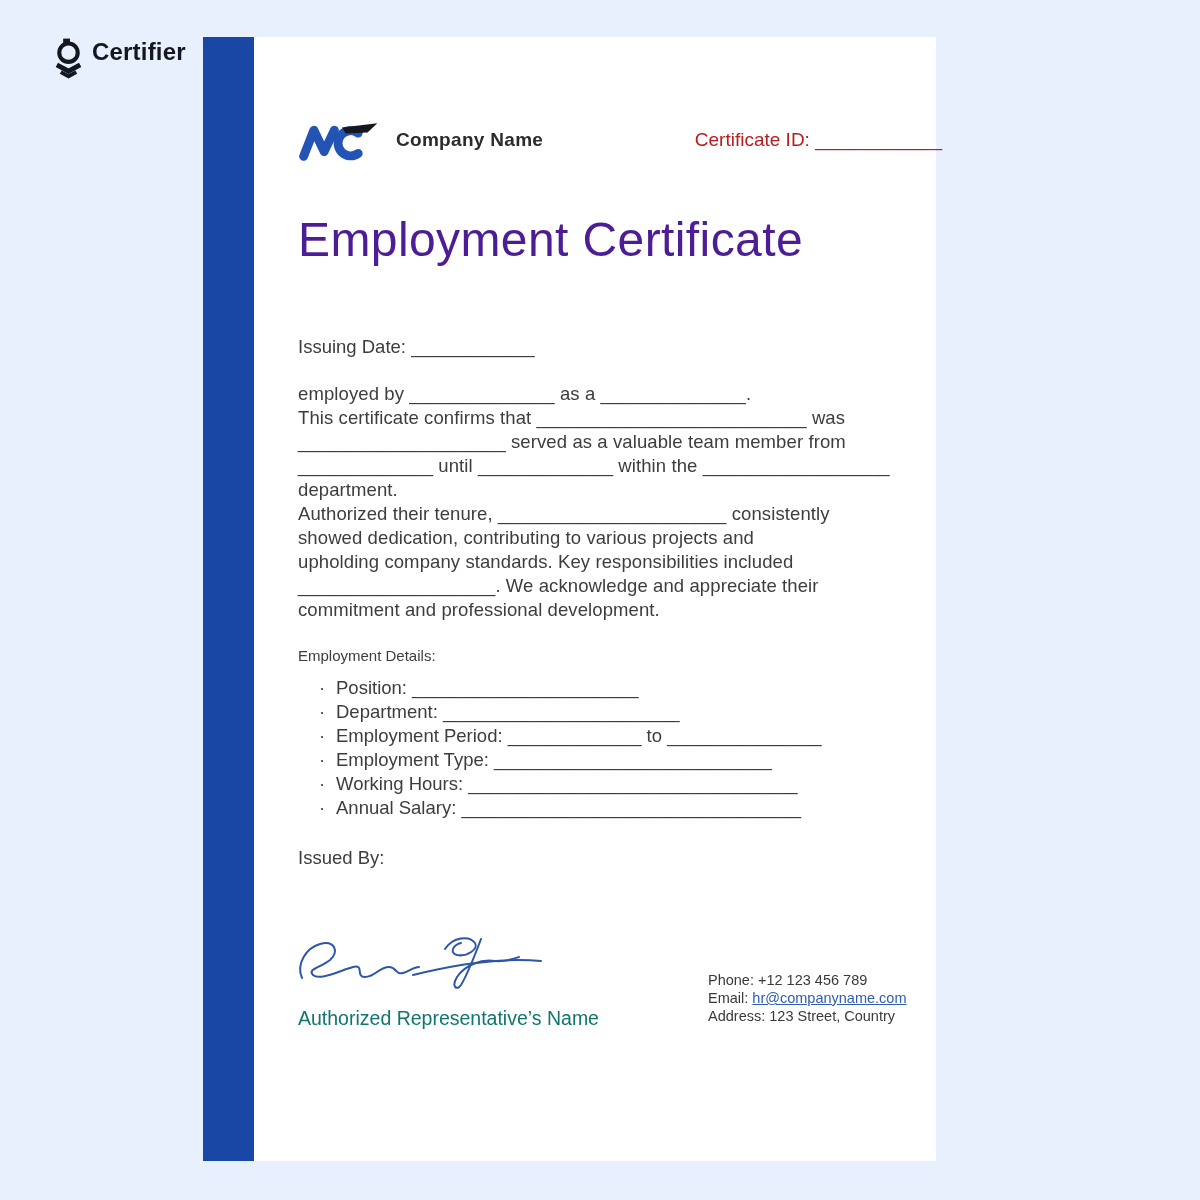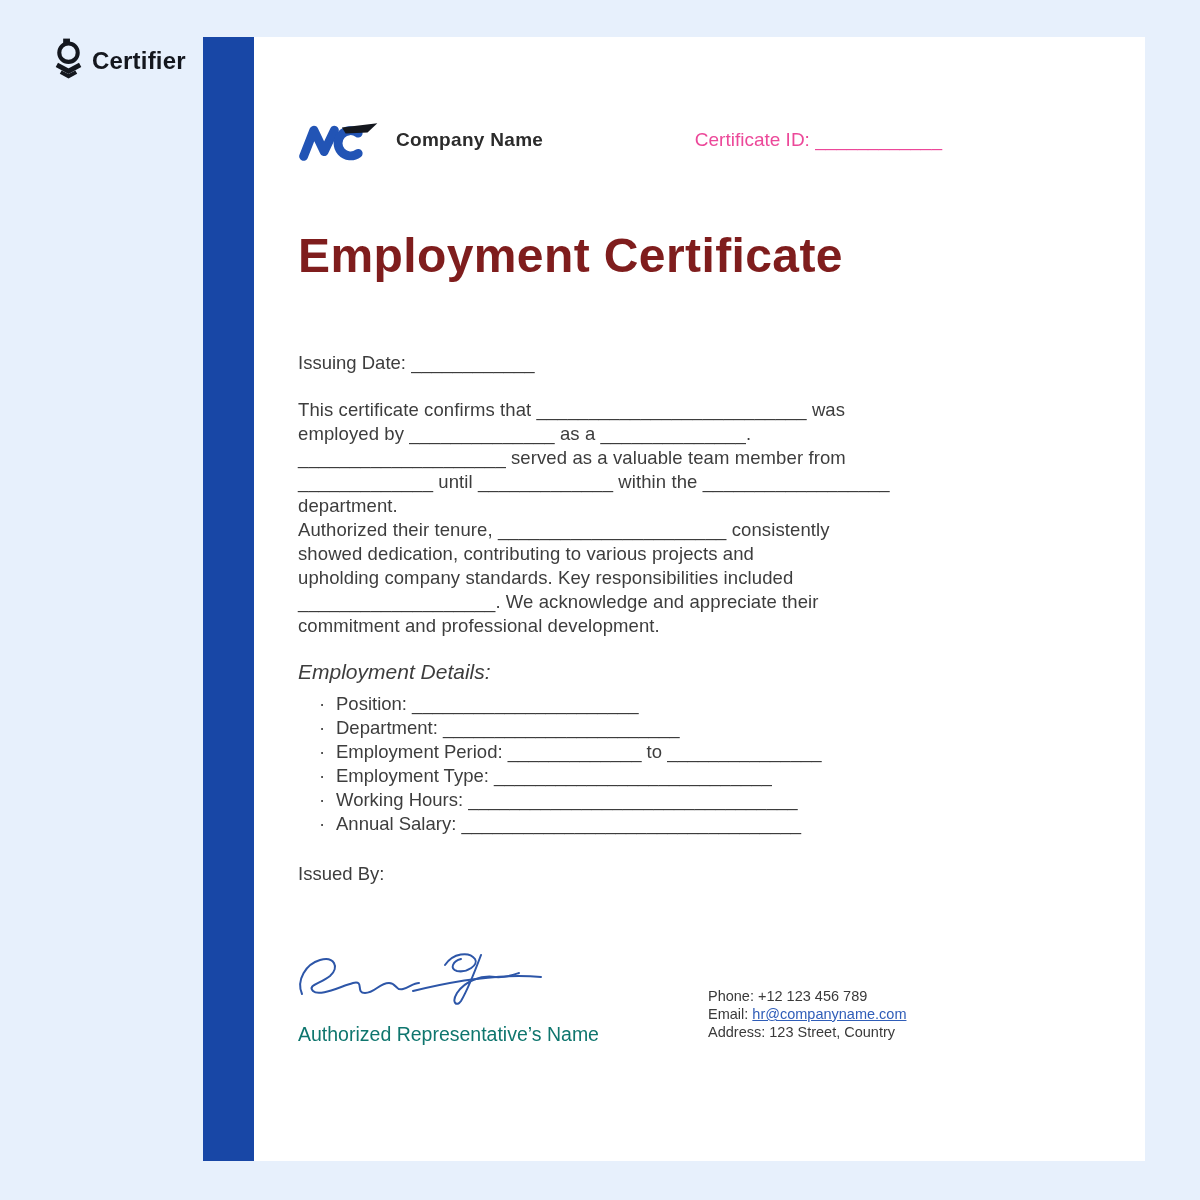--- a/index.html
+++ b/index.html
@@ -7,29 +7,29 @@
     width: 1200px; height: 1200px;
     background: #e7f0fc;
     font-family: "Liberation Sans", sans-serif;
     position: relative;
     overflow: hidden;
     color: #3d3d3d;
   }
   
   .brand {
     position: absolute; left: 52px; top: 38px;
-    display: flex; align-items: center; gap: 7px;
+    display: flex; align-items: flex-start; gap: 7px;
   }
   .brand-name {
     font-size: 24px; font-weight: 700; color: #14171e; letter-spacing: 0.2px;
   }
   
   .page {
     position: absolute; left: 203px; top: 37px;
-    width: 942px; height: 1124px;
+    width: 733px; height: 1124px;
     background: #ffffff;
   }
   .accent-bar {
     position: absolute; left: 0; top: 0;
     width: 51px; height: 100%;
     background: #1847a6;
   }
   .content {
     position: absolute; left: 95px; top: 0;
     width: 644px;
@@ -39,43 +39,43 @@
     margin-top: 81px;
     display: flex; align-items: center;
   }
   .company-logo svg { display: block; }
   .company-name {
     margin-left: 14px;
     font-size: 19px; font-weight: 700; color: #2b2b2b; letter-spacing: 0.3px;
   }
   .cert-id {
     margin-left: auto;
-    font-size: 19px; color: #ec4899; white-space: nowrap;
+    font-size: 19px; color: #b91c1c; white-space: nowrap;
   }
   
   .doc-title {
-    margin: 66px 0 0 0;
+    margin: 50px 0 0 0;
     font-size: 48px; line-height: 56px;
-    font-weight: 700; color: #7f1d1d; letter-spacing: 0.4px;
+    font-weight: 400; color: #4c1d95; letter-spacing: 0.4px;
   }
   
   .issuing {
     margin-top: 67px;
     font-size: 18.5px; line-height: 24px;
   }
   
   .para {
     margin-top: 23px;
     font-size: 18.5px; line-height: 24px;
     letter-spacing: 0.1px;
   }
   
   .details-heading {
     margin-top: 22px;
-    font-size: 21px; line-height: 24px; font-style: italic;
+    font-size: 15px; line-height: 24px;
   }
   ul.details {
     list-style: none;
     margin: 8px; padding: 0;
     font-size: 18.5px; line-height: 24px;
   }
   ul.details li { position: relative; padding-left: 30px; }
   ul.details li::before {
     content: "\00B7";
     position: absolute; left: 13px; top: 0;
@@ -142,23 +142,23 @@
 
     <h1 class="doc-title">Employment Certificate</h1>
 
     <div class="issuing">
       <span>Issuing Date:</span>
       <span>____________</span>
     </div>
 
     <div class="para">
 
+        <div>employed by ______________ as a ______________.</div>
+
         <div>This certificate confirms that __________________________ was</div>
-
-        <div>employed by ______________ as a ______________.</div>
 
         <div>____________________ served as a valuable team member from</div>
 
         <div>_____________ until _____________ within the __________________</div>
 
         <div>department.</div>
 
         <div>Authorized their tenure, ______________________ consistently</div>
 
         <div>showed dedication, contributing to various projects and</div>

